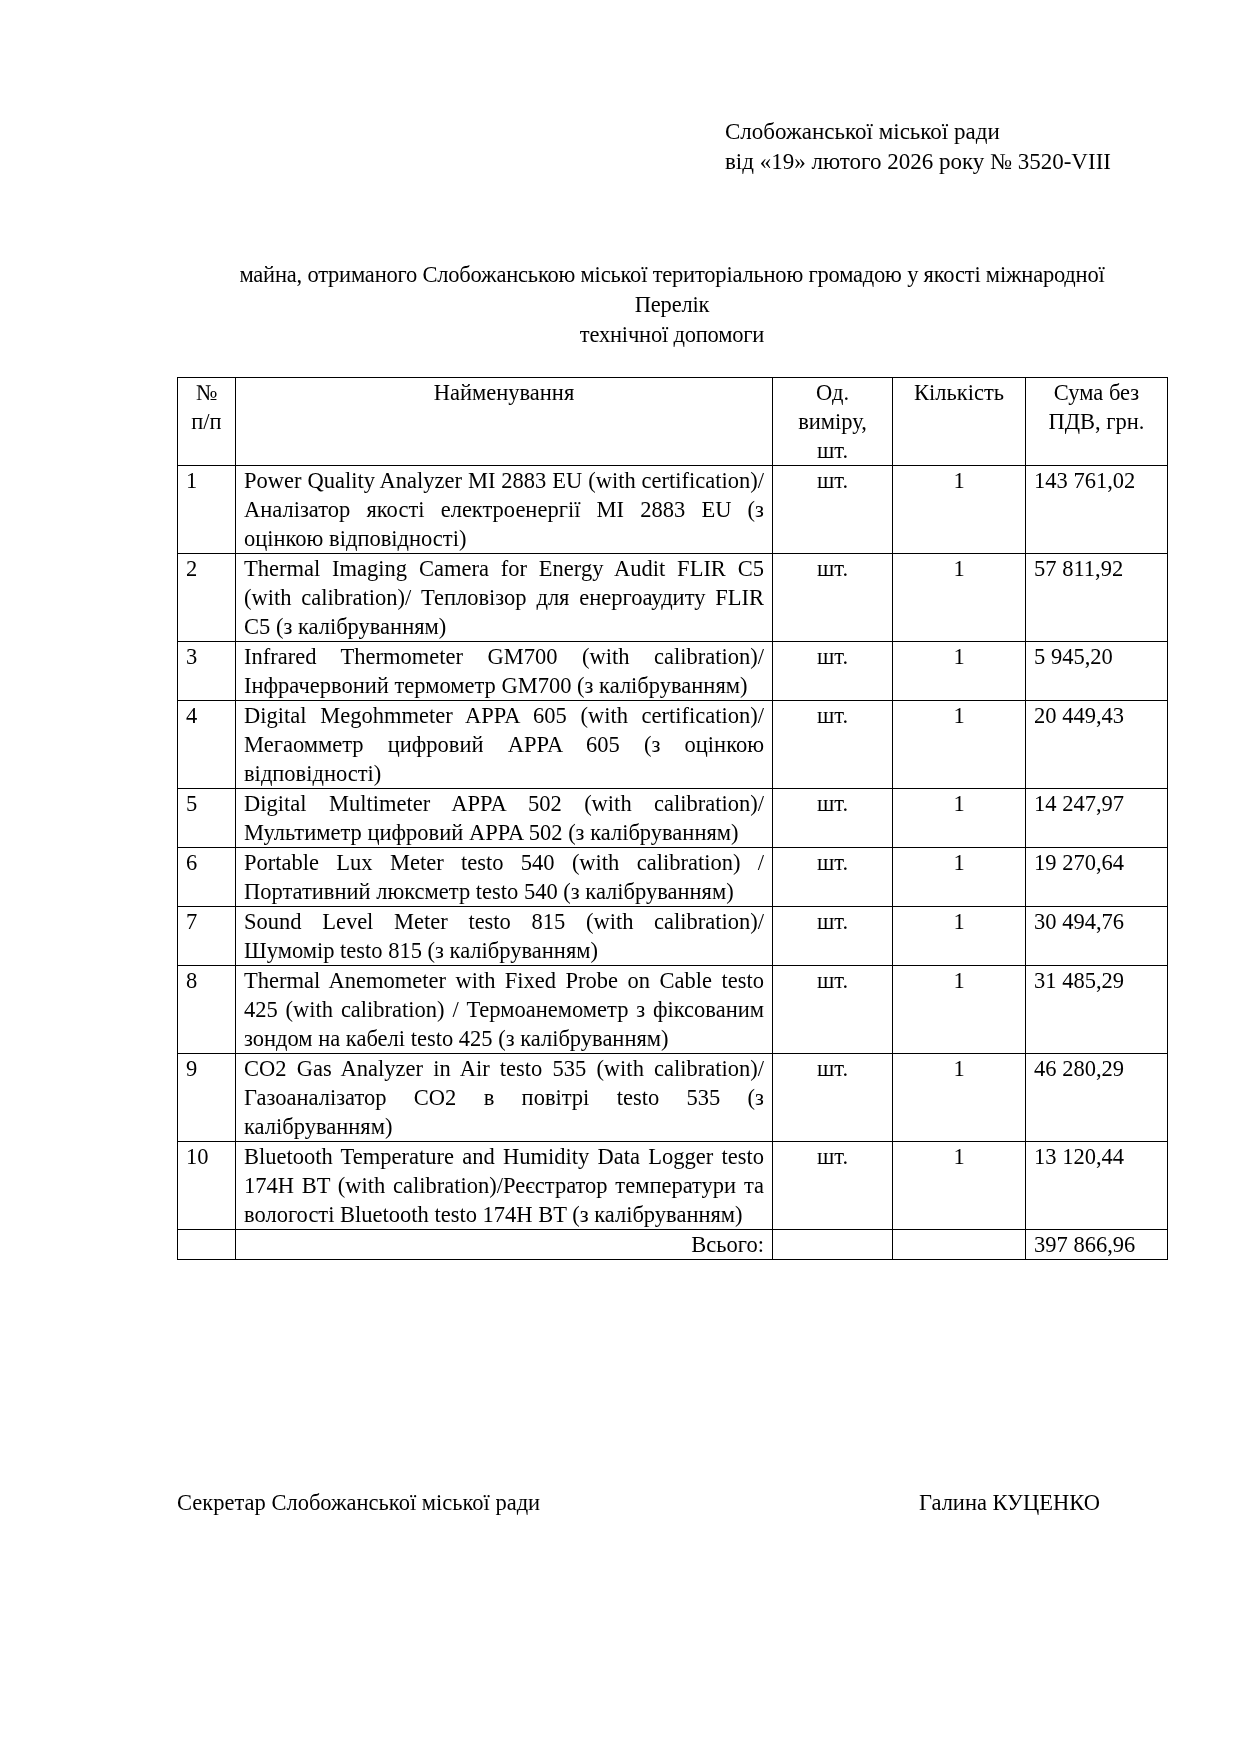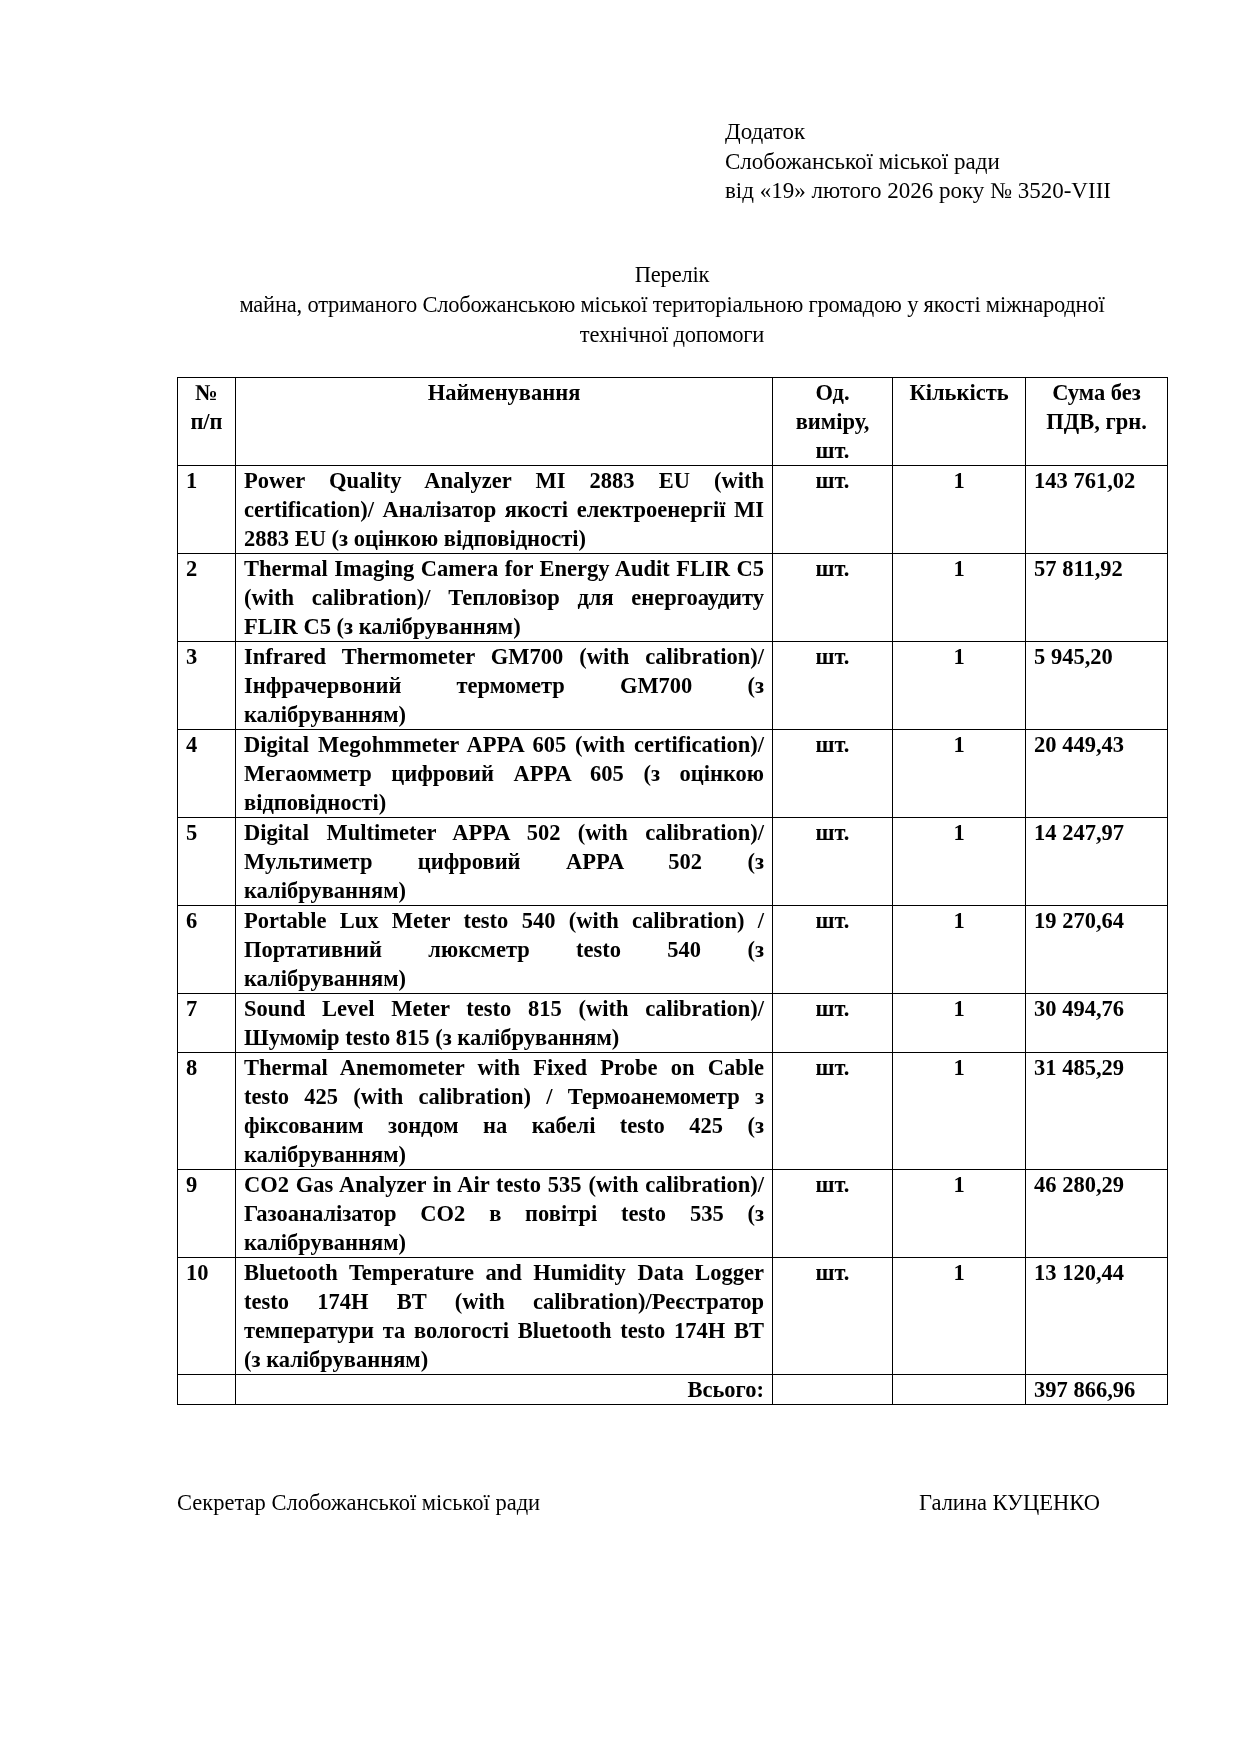--- a/index.html
+++ b/index.html
@@ -48,21 +48,21 @@
       width: 990px;
       border-collapse: collapse;
       font-size: 22.5px;
       line-height: 29px;
       table-layout: fixed;
     }
     table.items td, table.items th {
       border: 1.6px solid #000;
       vertical-align: top;
       padding: 0 8px 0 8px;
-      font-weight: bold;
+      font-weight: normal;
     }
     table.items th {
       text-align: center;
       height: 85px;
     }
     col.c1 { width: 58px; }
     col.c2 { width: 537px; }
     col.c3 { width: 120px; }
     col.c4 { width: 133px; }
     col.c5 { width: 142px; }
@@ -84,28 +84,27 @@
     }
     .signature .left { position: absolute; left: 0; top: 0; }
     .signature .right { position: absolute; left: 742px; top: 0; }
   </style>
 </head>
 <body>
 
 <div class="page">
 
   <div class="header-block">
-    <div>Додаток</div>
     <div>Слобожанської міської ради</div>
     <div>від «19» лютого 2026 року № 3520-VIII</div>
   </div>
 
   <div class="title-block">
+    <div>майна, отриманого Слобожанською міської територіальною громадою у якості міжнародної</div>
     <div>Перелік</div>
-    <div>майна, отриманого Слобожанською міської територіальною громадою у якості міжнародної</div>
     <div>технічної допомоги</div>
   </div>
 
   <table class="items">
     <colgroup>
       <col class="c1">
         <col class="c2">
         <col class="c3">
         <col class="c4">
         <col class="c5">

